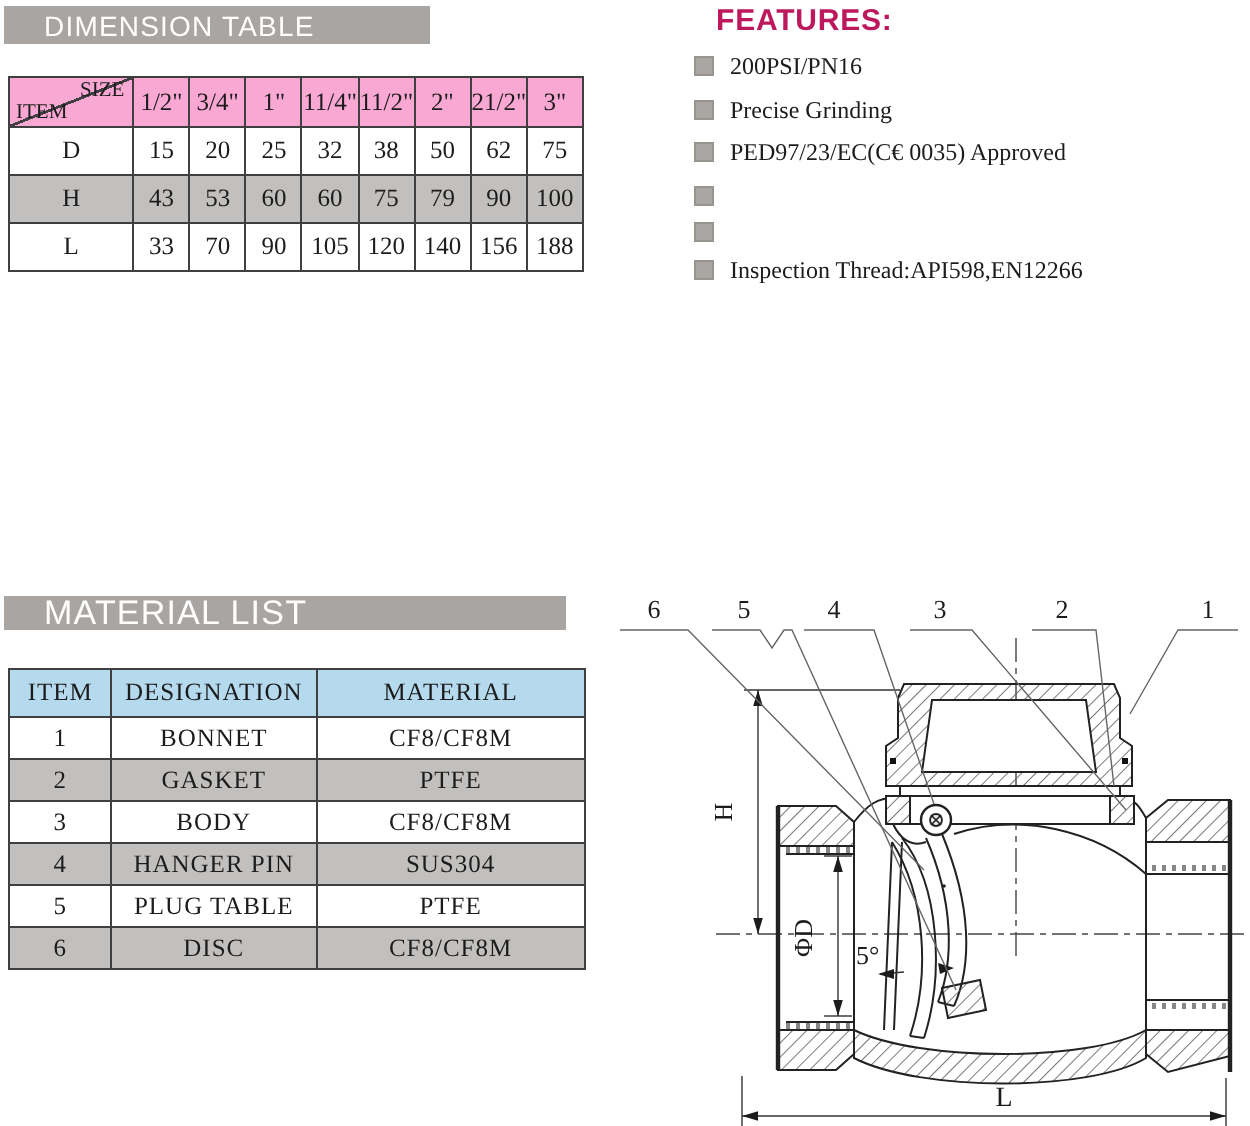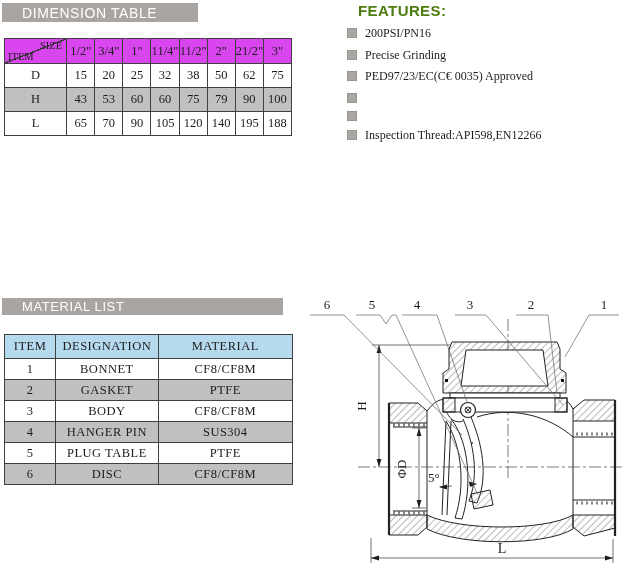--- a/index.html
+++ b/index.html
@@ -7,46 +7,46 @@
   .page {
     position:relative; width:625px; height:563px; background:#ffffff;
     font-family:"Liberation Serif", serif; color:#1c1c1c; overflow:hidden;
   }
   
   .bar {
     position:absolute; background:#a8a5a2; color:#ffffff;
     font-family:"Liberation Sans", sans-serif; font-size:14px; letter-spacing:0.6px;
     display:flex; align-items:center; padding-left:20px;
   }
-  .bar-dim { left:2px; top:3px; width:196px; height:19px; }
-  .bar-mat { left:2px; top:298px; width:281px; height:17px; font-size:13px; }
+  .bar-dim { left:2px; top:3px; width:213px; height:19px; }
+  .bar-mat { left:2px; top:298px; width:281px; height:17px; font-size:17px; }
 
   
   .dim-table {
     position:absolute; left:4px; top:38px; width:288px;
     border-collapse:collapse; table-layout:fixed;
     font-size:12.5px;
   }
   .dim-table td { border:1px solid #3f3f3f; text-align:center; height:24px; padding:0; }
   .dim-table td.c0 { width:62px; }
   .dim-table td.cv { width:28px; }
-  .dim-table tr.hdr td { background:#d946ef; }
+  .dim-table tr.hdr td { background:#f9a8d4; }
   .dim-table tr.gray td { background:#c2c0be; }
   .diag {
     position:relative; height:24px;
     background-image:linear-gradient(to bottom right, transparent calc(50% - 0.7px), #3f3f3f calc(50% - 0.7px), #3f3f3f calc(50% + 0.7px), transparent calc(50% + 0.7px));
   }
   .diag .tr { position:absolute; top:1px; right:4px; font-size:10.5px; }
   .diag .bl { position:absolute; bottom:1px; left:3px; font-size:10.5px; }
 
   
   .features { position:absolute; left:347px; top:2px; width:275px; }
   .features h2 {
     font-family:"Liberation Sans", sans-serif; font-size:15px; font-weight:bold;
-    color:#4d7c0f; letter-spacing:0.4px; margin:0 0 6px 11px;
+    color:#be185d; letter-spacing:0.4px; margin:0 0 6px 11px;
   }
   .feat-item { display:flex; align-items:flex-start; margin-bottom:5.5px; }
   .bullet {
     flex:0 0 auto; width:10px; height:10px; background:#a9a6a3;
     border:1px solid #98958f; margin:3px 8px 0 0;
   }
   .feat-text { font-size:12px; line-height:16px; white-space:pre-line; }
 
   
   .mat-table {
@@ -109,27 +109,27 @@
       <td>53</td>
       <td>60</td>
       <td>60</td>
       <td>75</td>
       <td>79</td>
       <td>90</td>
       <td>100</td>
     </tr>
     <tr>
       <td class="c0">L</td>
-      <td>65</td>
+      <td>33</td>
       <td>70</td>
       <td>90</td>
       <td>105</td>
       <td>120</td>
       <td>140</td>
-      <td>195</td>
+      <td>156</td>
       <td>188</td>
     </tr>
   </tbody>
     </table>
 
   <div class="features">
     <h2>FEATURES:</h2>
     <div class="feat-item">
       <span class="bullet"></span>
       <span class="feat-text">200PSI/PN16</span>

